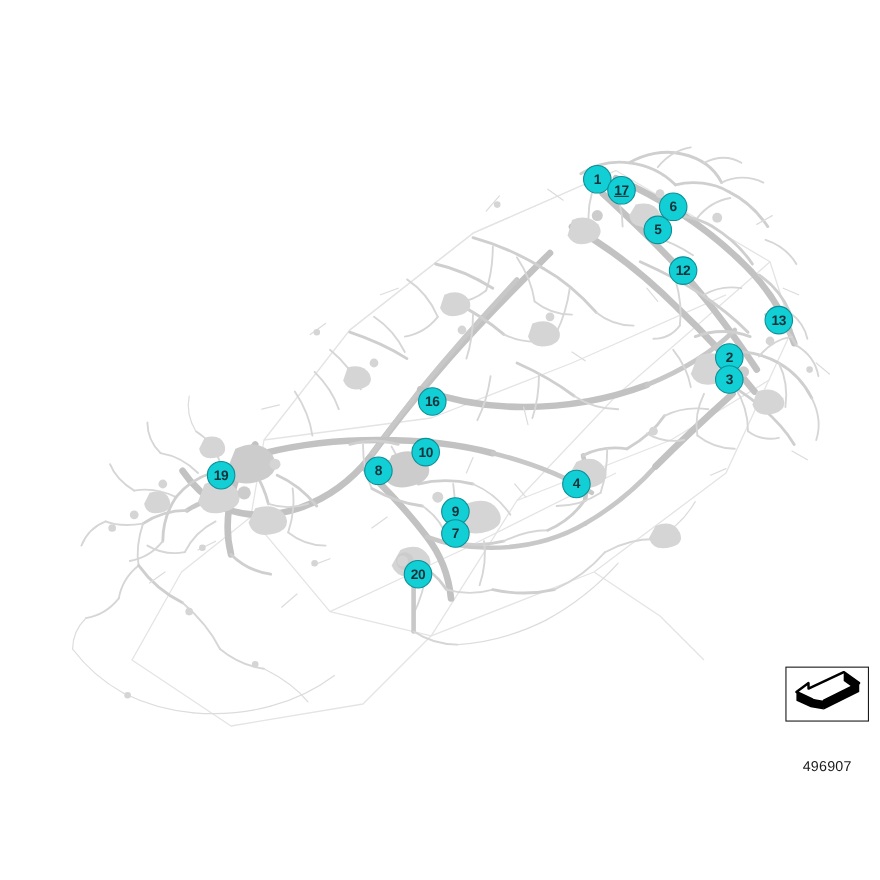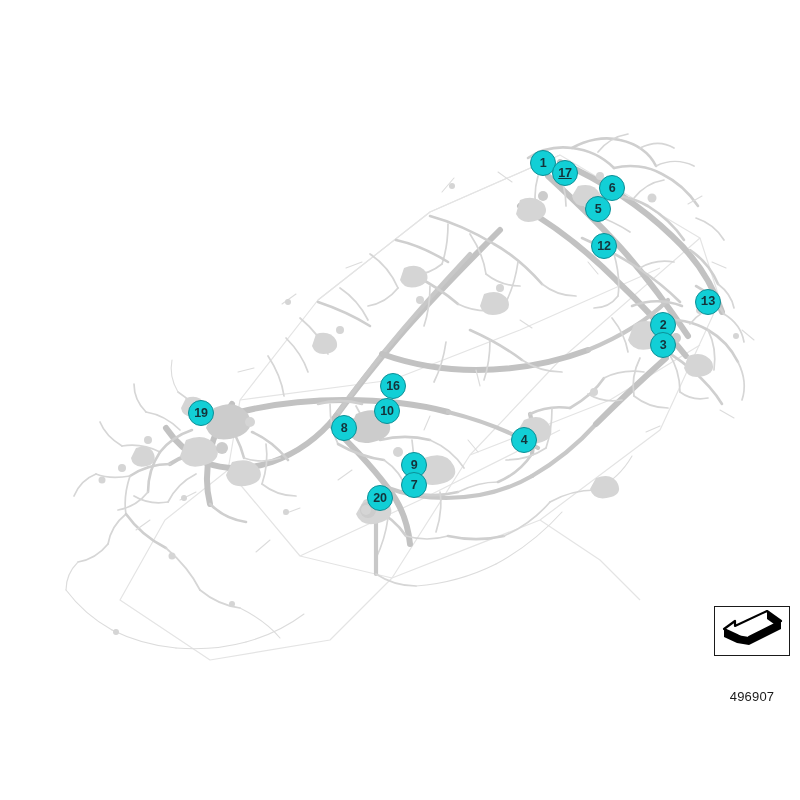--- a/index.html
+++ b/index.html
@@ -334,32 +334,32 @@
       <circle class="blob2" cx="286" cy="512" r="3"></circle>
       <circle class="blob2" cx="184" cy="498" r="3"></circle>
     </g>
   </svg>
 
   <div class="callout-layer">
     <div class="callout" style="left:530px; top:150px;">1</div>
     <div class="callout" style="left:552px; top:160px;text-decoration:underline;">17</div>
     <div class="callout" style="left:599px; top:175px;">6</div>
     <div class="callout" style="left:585px; top:196px;">5</div>
-    <div class="callout" style="left:591px; top:233px;">12</div>
-    <div class="callout" style="left:695px; top:289px;font-family:Liberation Mono, monospace;">13</div>
+    <div class="callout" style="left:608px; top:233px;">12</div>
+    <div class="callout" style="left:695px; top:278px;">13</div>
     <div class="callout" style="left:650px; top:312px;">2</div>
     <div class="callout" style="left:650px; top:332px;">3</div>
-    <div class="callout" style="left:380px; top:373px;">16</div>
+    <div class="callout" style="left:380px; top:352px;">16</div>
     <div class="callout" style="left:329px; top:398px;margin-left:45px;">10</div>
-    <div class="callout" style="left:188px; top:400px;">19</div>
+    <div class="callout" style="left:188px; top:419px;">19</div>
     <div class="callout" style="left:331px; top:415px;">8</div>
     <div class="callout" style="left:511px; top:427px;">4</div>
     <div class="callout" style="left:401px; top:452px;">9</div>
     <div class="callout" style="left:401px; top:472px;">7</div>
-    <div class="callout" style="left:367px; top:485px;">20</div>
+    <div class="callout" style="left:367px; top:509px;">20</div>
   </div>
 
   <div id="legend-box">
     <svg width="73" height="47" viewBox="0 0 73 47">
       <polygon points="9,22 20,14 20,19 52,4 66,14 34,30 34,35 22,28" fill="#ffffff" stroke="#000000" stroke-width="2.2" stroke-linejoin="round"></polygon>
       <polygon points="52,4 66,14 66,22 52,12" fill="#000000"></polygon>
       <polygon points="34,30 66,14 66,22 34,38" fill="#000000"></polygon>
       <polygon points="9,22 9,30 22,36 34,38 34,30 22,28" fill="#000000"></polygon>
     </svg>
   </div>

